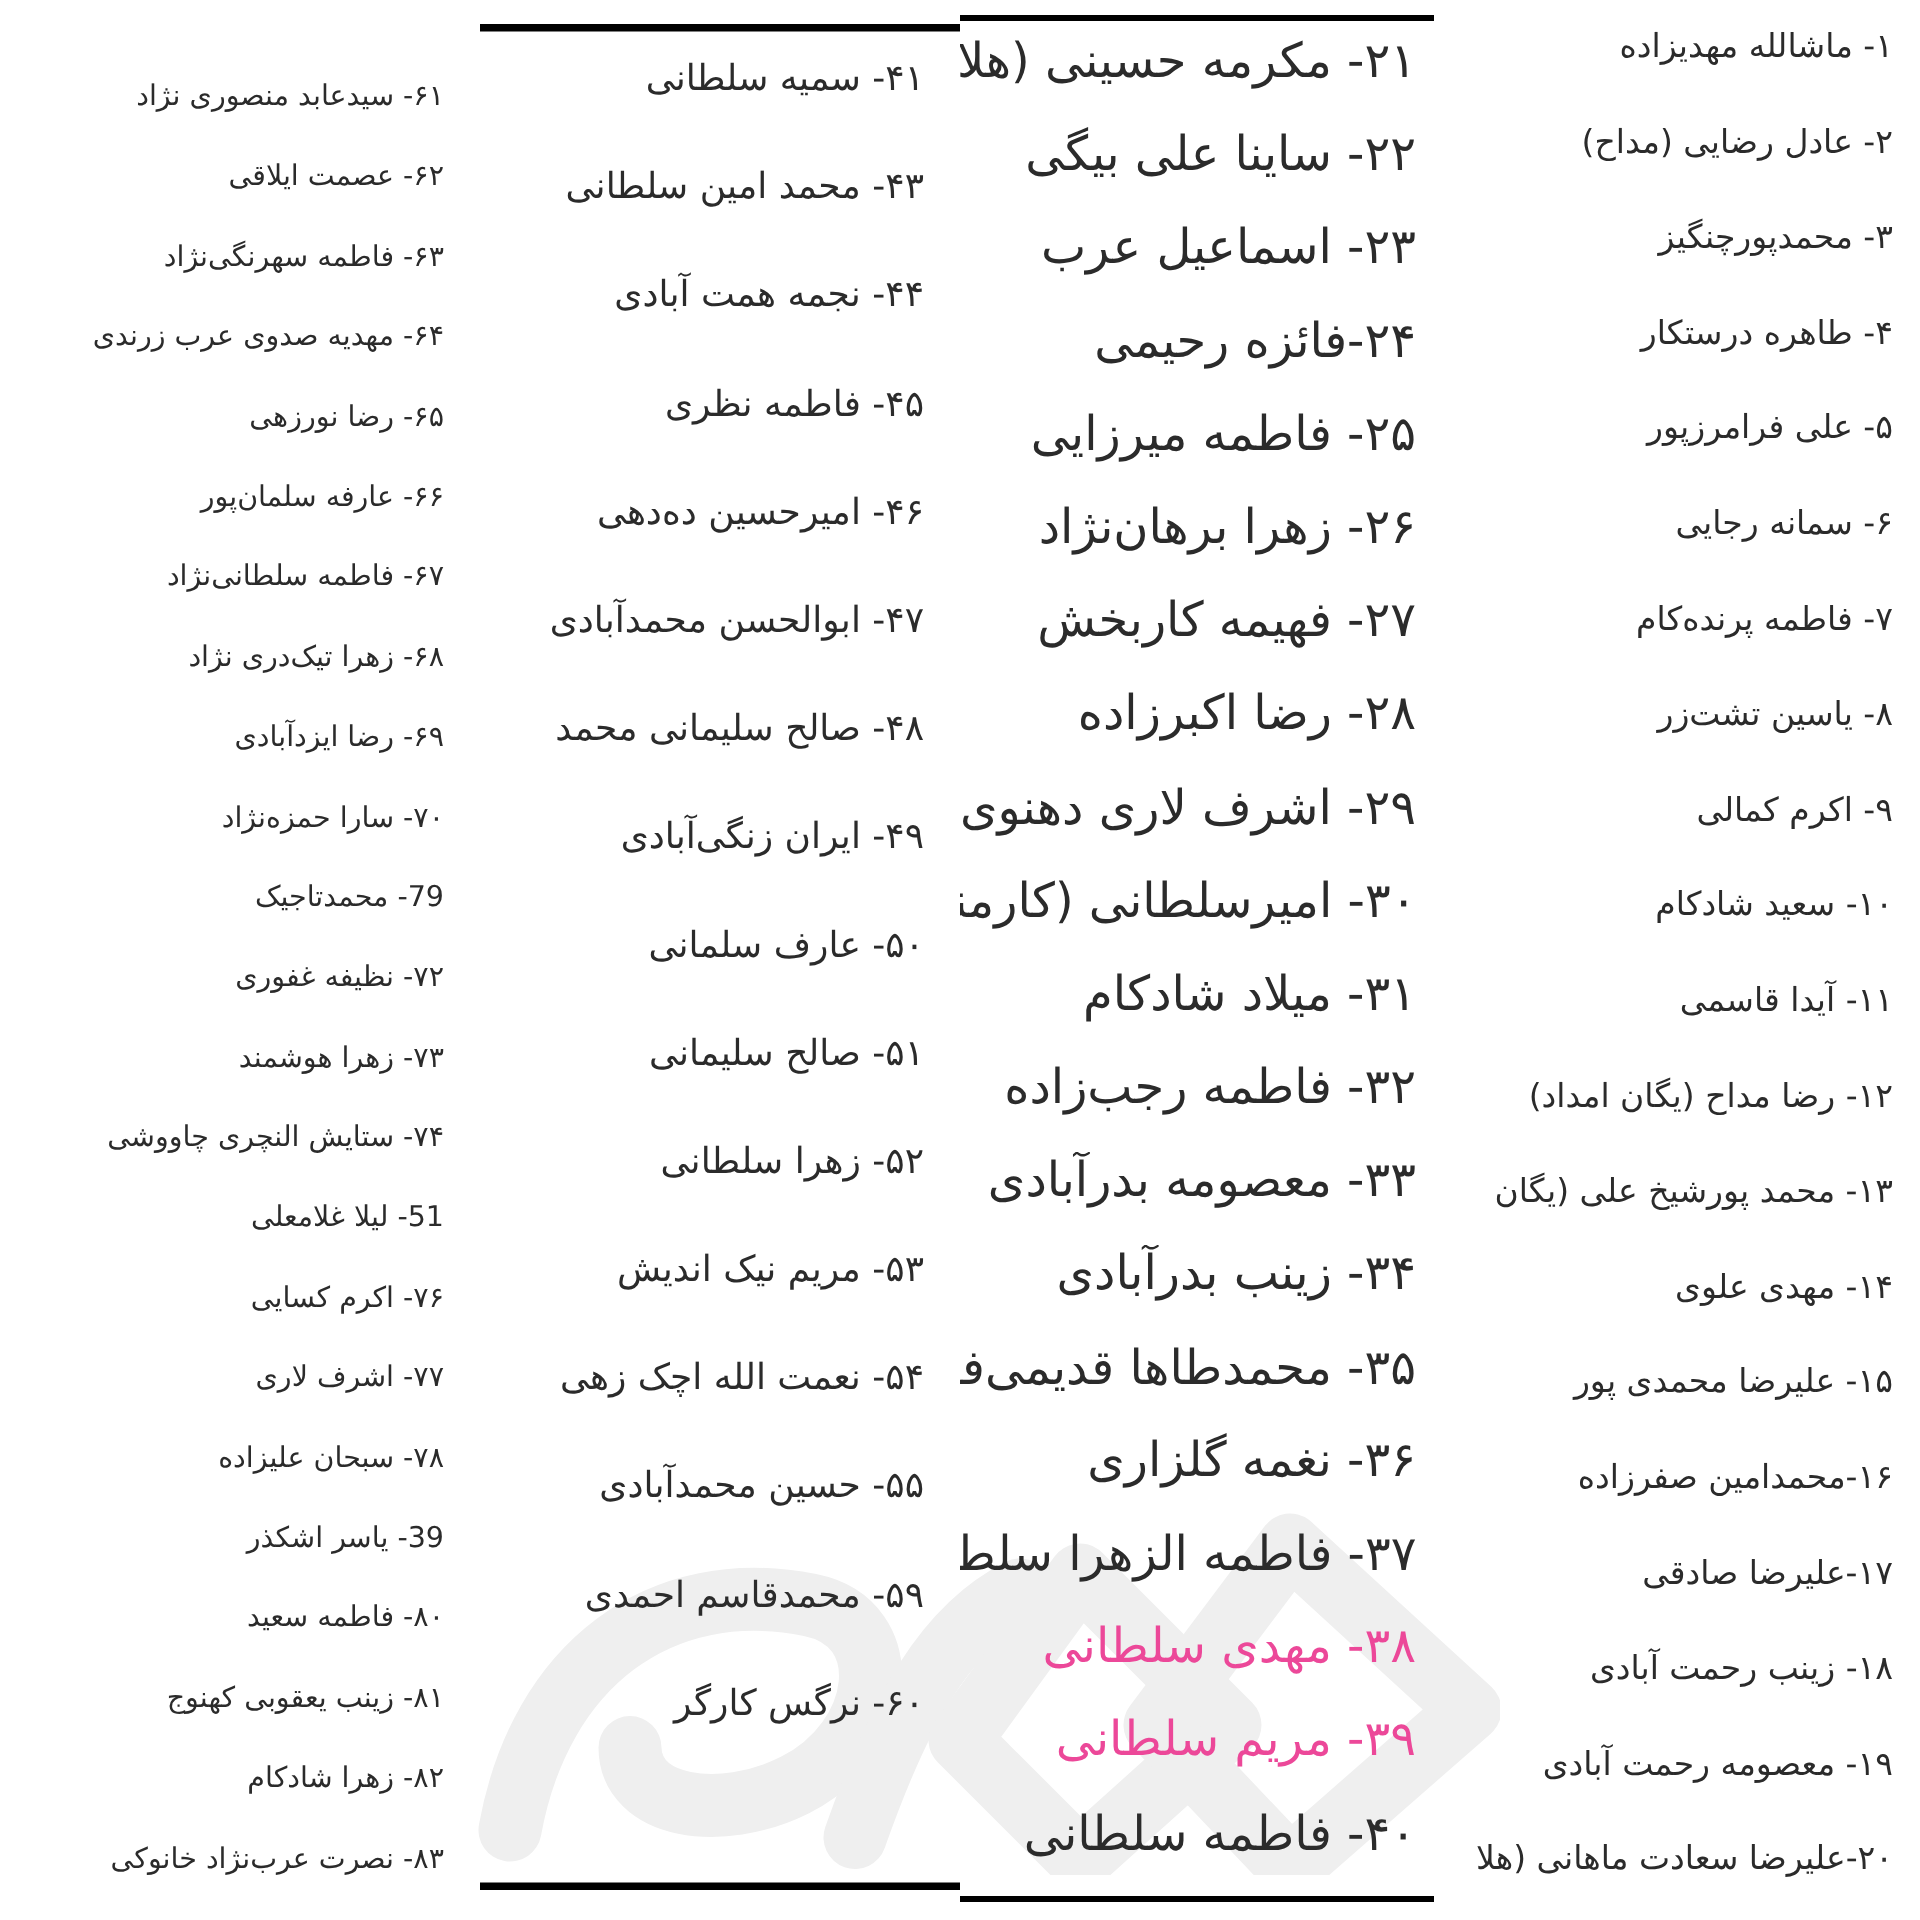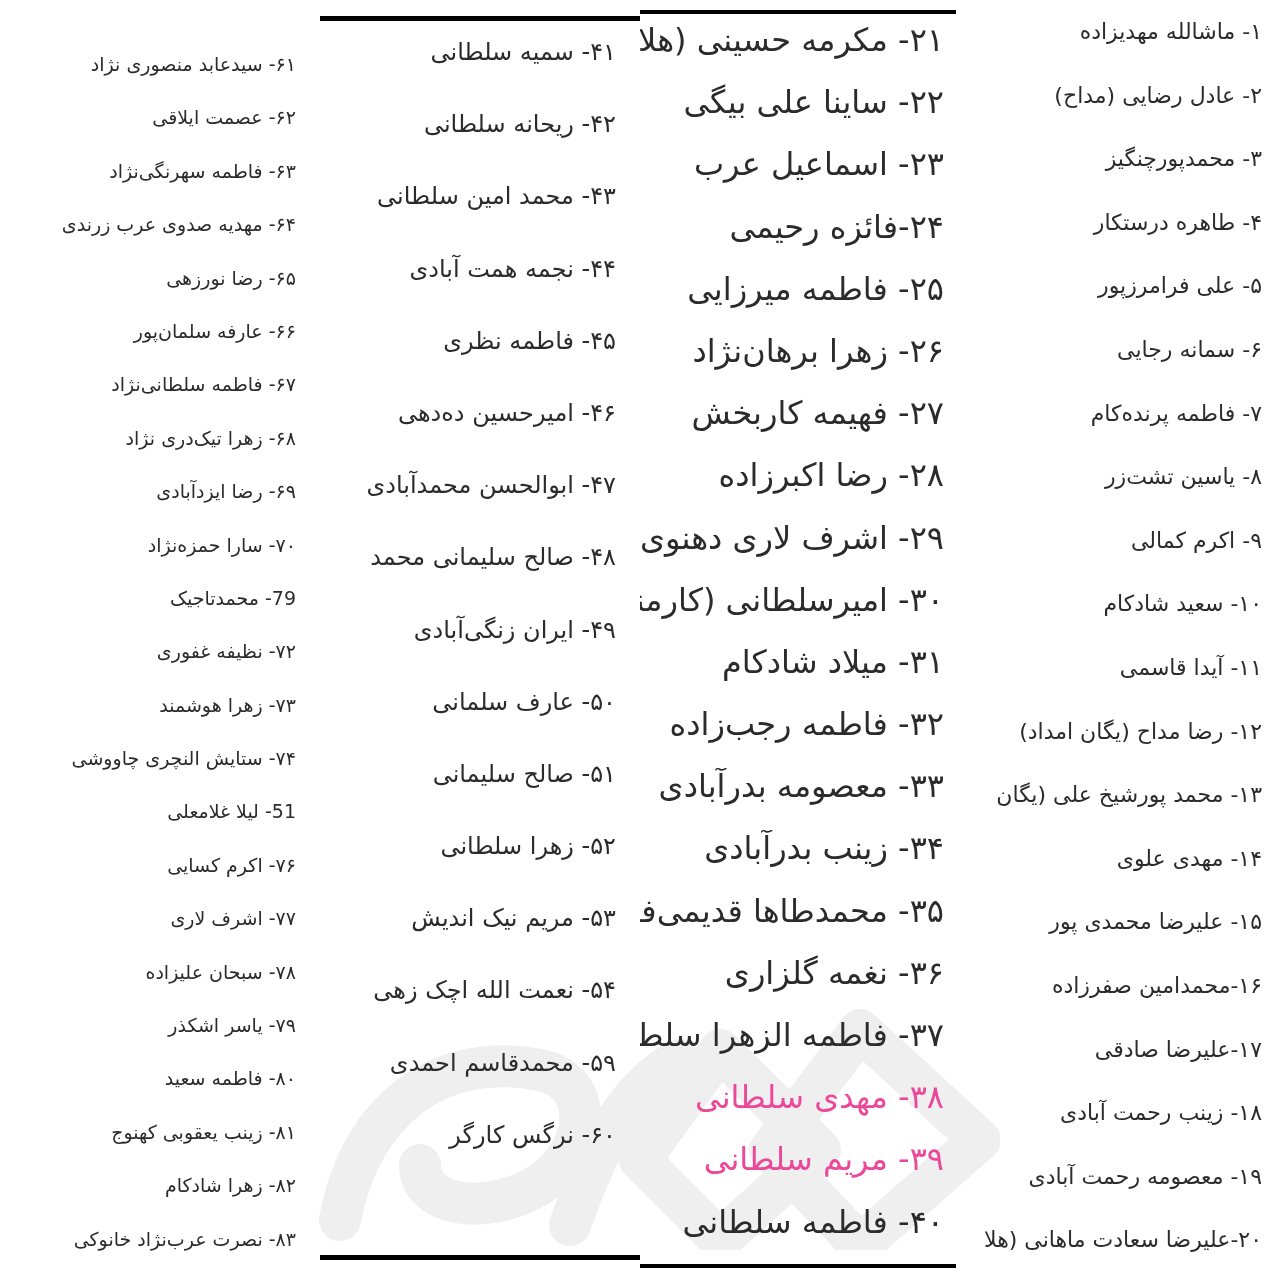--- a/index.html
+++ b/index.html
@@ -100,33 +100,33 @@
     <li class="faded">۳۹- مریم سلطانی</li>
     <li>۴۰- فاطمه سلطانی</li>
   </ul>
   <div class="rule-bottom"></div>
 </section>
 
 <section class="col" id="col3">
   <div class="rule-top"></div>
   <ul>
     <li>۴۱- سمیه سلطانی</li>
-    <li>۴۲- ریحانه سلطانی</li>
     <li>۴۳- محمد امین سلطانی</li>
     <li>۴۴- نجمه همت آبادی</li>
     <li>۴۵- فاطمه نظری</li>
     <li>۴۶- امیرحسین ده‌دهی</li>
     <li>۴۷- ابوالحسن محمدآبادی</li>
     <li>۴۸- صالح سلیمانی محمد</li>
     <li>۴۹- ایران زنگی‌آبادی</li>
     <li>۵۰- عارف سلمانی</li>
     <li>۵۱- صالح سلیمانی</li>
     <li>۵۲- زهرا سلطانی</li>
     <li>۵۳- مریم نیک اندیش</li>
     <li>۵۴- نعمت الله اچک زهی</li>
+    <li>۵۵- حسین محمدآبادی</li>
     <li>۵۹- محمدقاسم احمدی</li>
     <li>۶۰- نرگس کارگر</li>
   </ul>
   <div class="rule-bottom"></div>
 </section>
 
 <section class="col" id="col4">
   <ul>
     <li>۶۱- سیدعابد منصوری نژاد</li>
     <li>۶۲- عصمت ایلاقی</li>
@@ -139,21 +139,21 @@
     <li>۶۹- رضا  ایزدآبادی</li>
     <li>۷۰- سارا حمزه‌نژاد</li>
     <li>79- محمدتاجیک</li>
     <li>۷۲- نظیفه غفوری</li>
     <li>۷۳- زهرا هوشمند</li>
     <li>۷۴- ستایش النچری چاووشی</li>
     <li>51- لیلا غلامعلی</li>
     <li>۷۶- اکرم کسایی</li>
     <li>۷۷- اشرف لاری</li>
     <li>۷۸- سبحان علیزاده</li>
-    <li>۷۹- یاسر اشکذر</li>
+    <li>39- یاسر اشکذر</li>
     <li>۸۰- فاطمه سعید</li>
     <li>۸۱- زینب یعقوبی کهنوج</li>
     <li>۸۲- زهرا شادکام</li>
     <li>۸۳- نصرت عرب‌نژاد خانوکی</li>
     <li>۸۴- زهرا فیضی</li>
   </ul>
   <div class="rule-bottom"></div>
 </section>
 
 </body></html>

